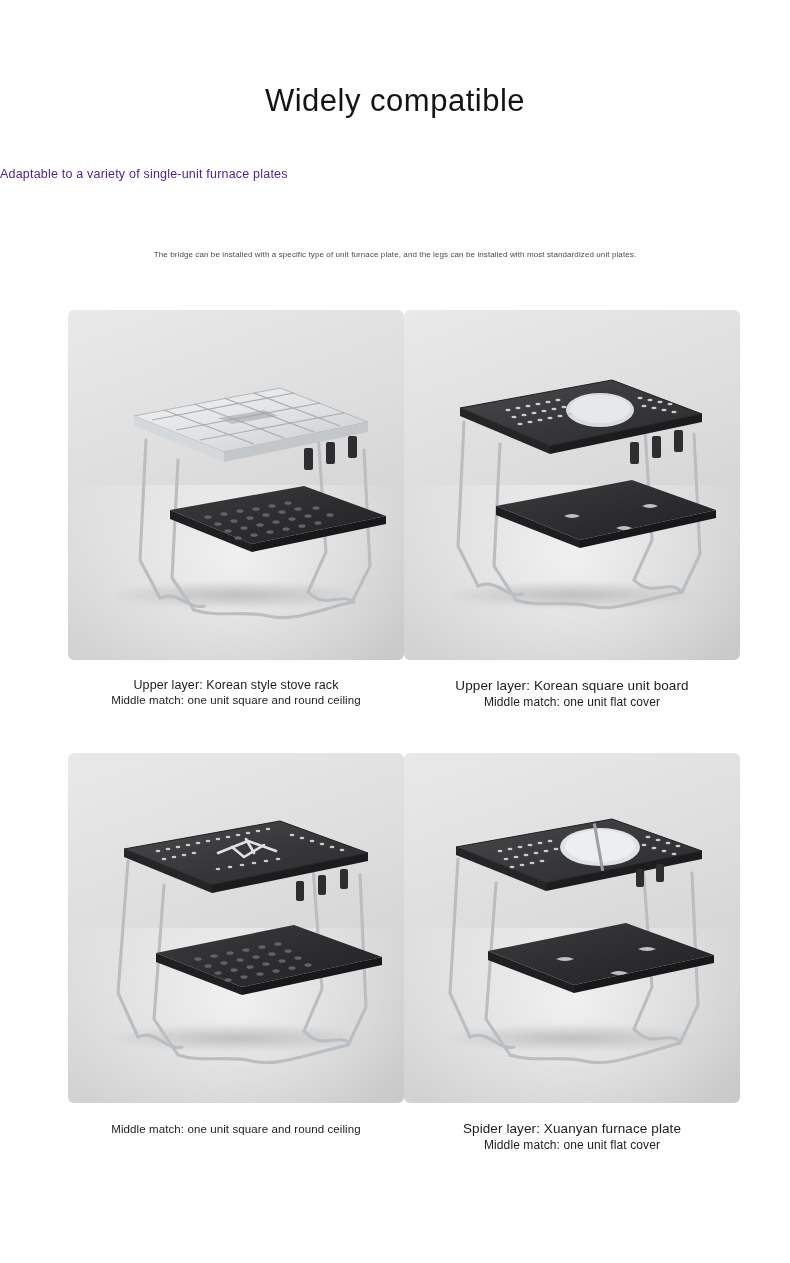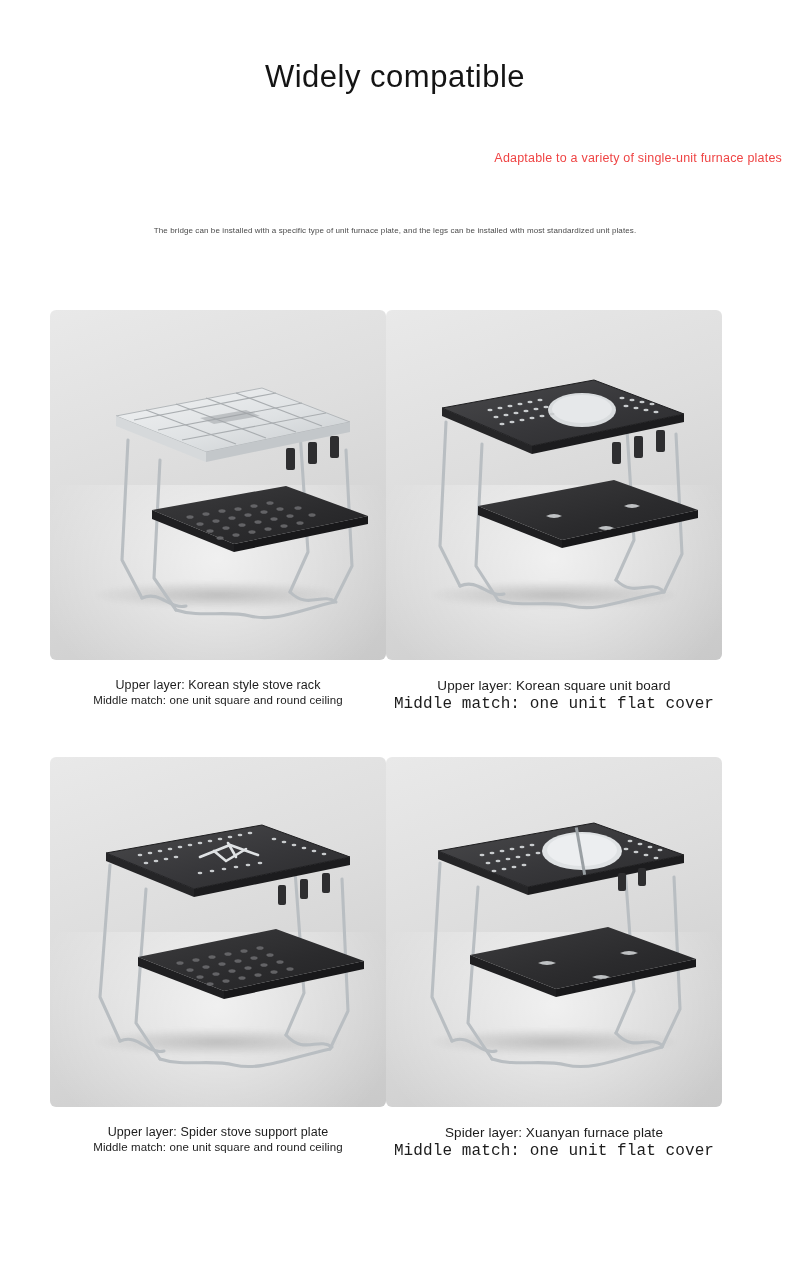--- a/index.html
+++ b/index.html
@@ -23,54 +23,54 @@
     background: #ffffff;
   }
 
   .headline {
     text-align: center;
     font-size: 31px;
     font-weight: 400;
     letter-spacing: 0.5px;
     color: #141414;
     margin: 0;
-    padding-top: 58px;
+    padding-top: 82px;
     line-height: 1.2;
   }
 
   .subhead {
-    text-align: right;
+    text-align: left;
     font-size: 12.5px;
     font-weight: 400;
-    color: #ef4444;
-    margin: 8px;
+    color: #4c1d95;
+    margin: 0;
     padding-top: 48px;
     letter-spacing: 0.2px;
   }
 
   .note {
     text-align: center;
     font-size: 8px;
     font-weight: 400;
     color: #4a4a4a;
-    margin: 0;
+    margin: 16px;
     padding-top: 53px;
     letter-spacing: 0.1px;
   }
 
   .grid {
     position: absolute;
     top: 310px;
     left: 50px;
     width: 690px;
   }
 
   .row {
     display: flex;
-    justify-content: flex-start;
+    justify-content: flex-end;
   }
 
   .row.second {
     margin-top: 44px;
   }
 
   .cell {
     width: 336px;
   }
 
@@ -119,22 +119,21 @@
     color: #1c1c1c;
     letter-spacing: 0.1px;
   }
   .cap-line2 {
     font-size: 11.5px;
     color: #1c1c1c;
     margin-top: 2px;
     letter-spacing: 0.1px;
   }
   .cap-line2.big {
-    font-size: 16px;
-    font-family: Liberation Mono, monospace;
+    font-size: 12px;
   }
   .cap-line1.med {
     font-size: 13.5px;
   }
 </style>
 </head>
 <body>
 
 <div class="page">
 
@@ -432,21 +431,20 @@
               </g>
               <g fill="#2e2e30">
                 <rect x="228" y="128" width="8" height="20" rx="2"></rect>
                 <rect x="250" y="122" width="8" height="20" rx="2"></rect>
                 <rect x="272" y="116" width="8" height="20" rx="2"></rect>
               </g>
             </svg>
           </div>
         </div>
         <div class="caption">
-          <div class="cap-line1">Upper layer: Spider stove support plate</div>
           <div class="cap-line2">Middle match: one unit square and round ceiling</div>
         </div>
       </div>
 
       <div class="cell">
         <div class="photo">
           <div class="floorglow"></div>
           <div class="shadow"></div>
           <div class="rig">
             <svg viewBox="0 0 336 350" xmlns="http://www.w3.org/2000/svg">

